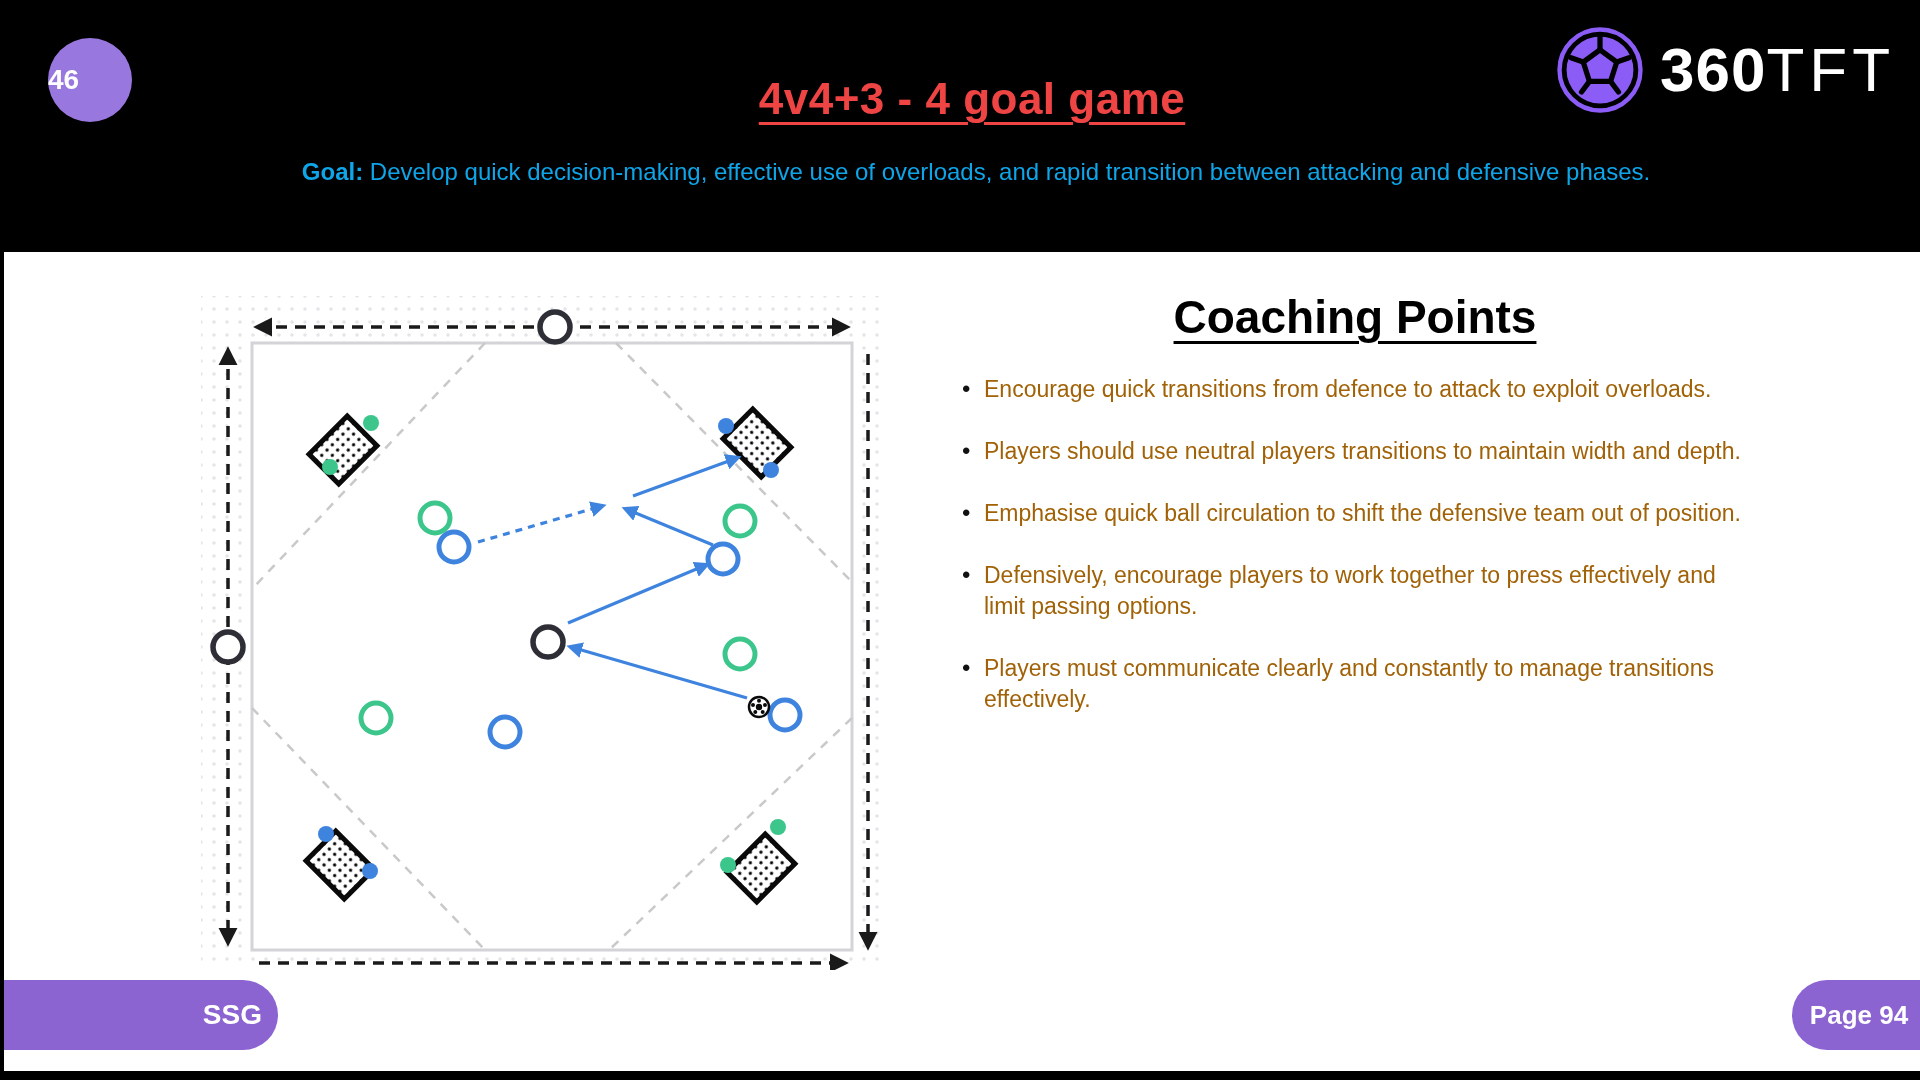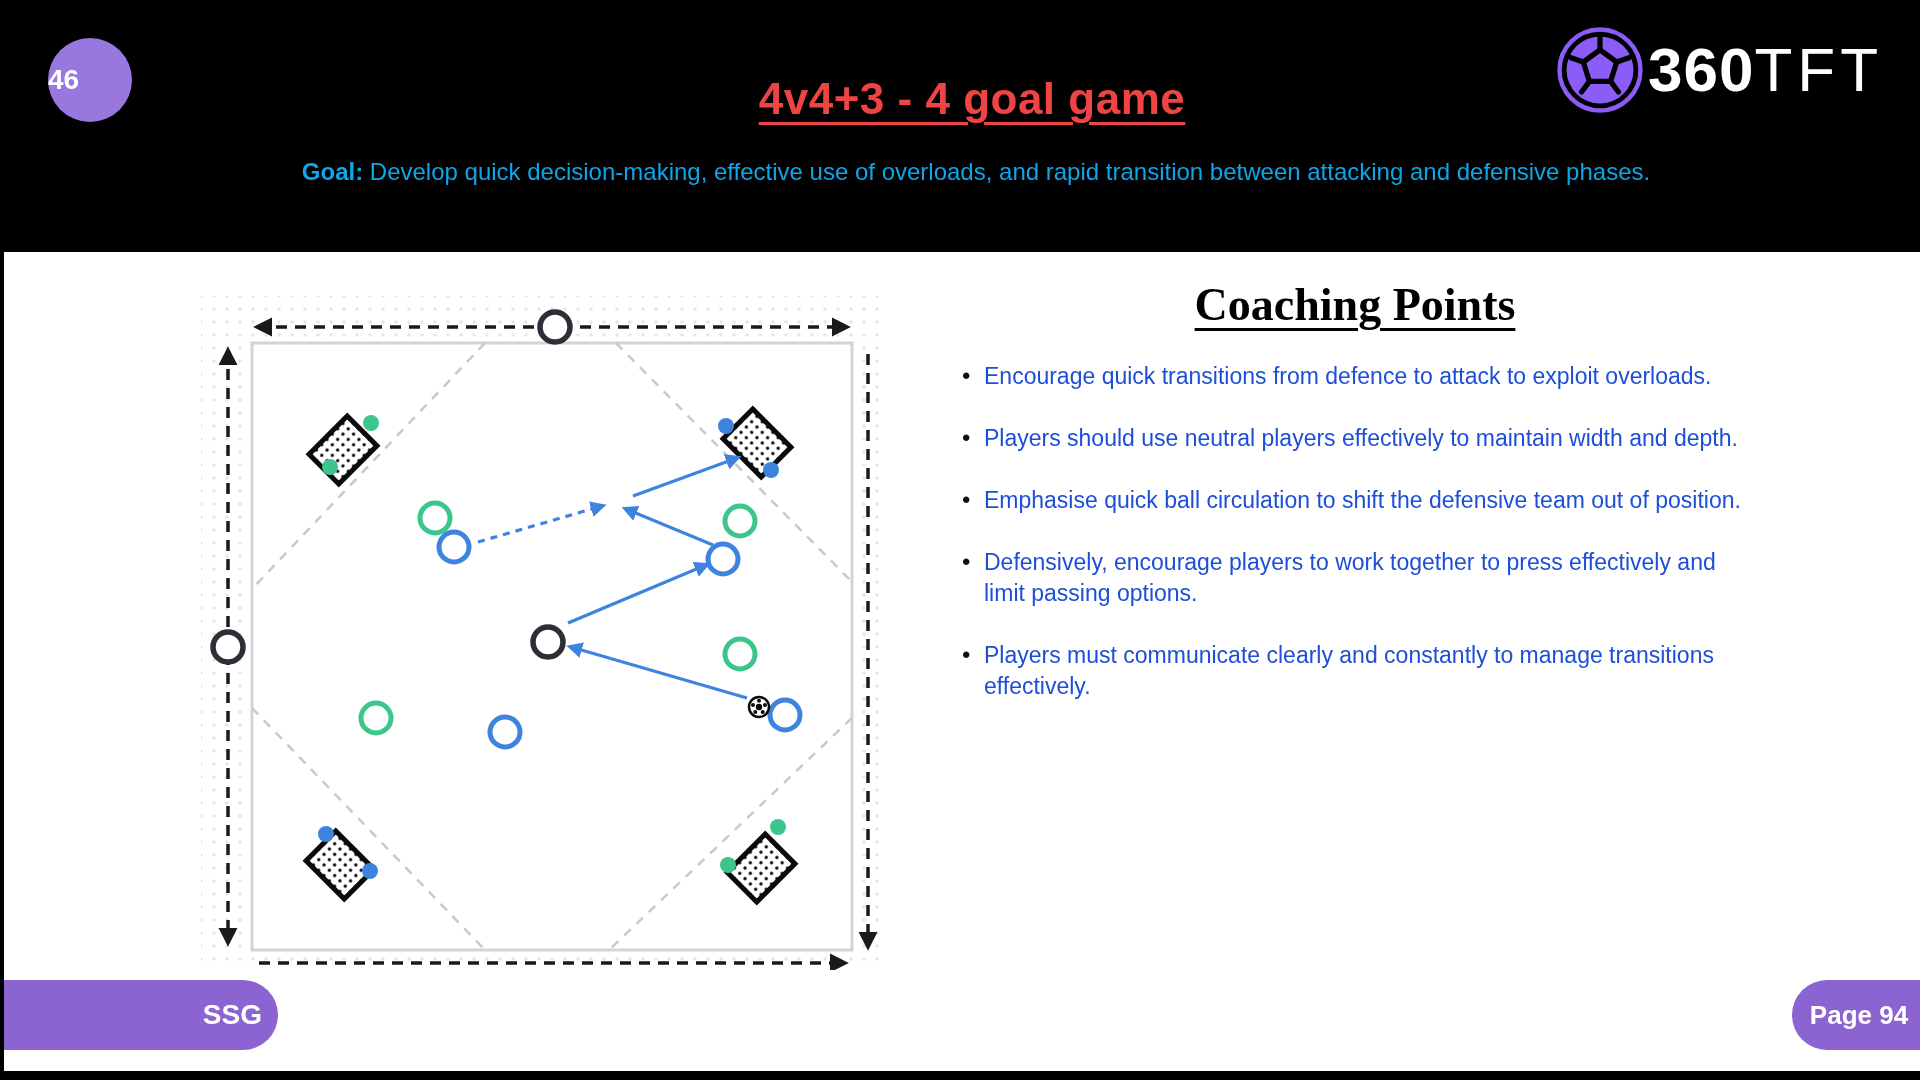--- a/index.html
+++ b/index.html
@@ -10,36 +10,36 @@
   .badge{position:absolute;left:48px;top:38px;width:84px;height:84px;border-radius:50%;
          background:#9878DF;color:#fff;font-size:28px;font-weight:bold;
          display:flex;align-items:center;justify-content:flex-start;}
   .title{position:absolute;left:0;top:62px;width:100%;margin:12px;text-align:center;color:#ef4444;
          font-size:44px;font-weight:bold;text-decoration:underline;
          text-decoration-thickness:3px;text-underline-offset:8px;letter-spacing:.5px;}
   .goal-line{position:absolute;left:0;top:158px;width:100%;margin:0;text-align:center;
              color:#0ea5e9;font-size:24px;font-weight:normal;padding-left:16px;}
   .goal-line b{font-weight:bold;}
 
-  .logo{position:absolute;left:1556px;top:26px;display:flex;align-items:center;gap:4px;}
+  .logo{position:absolute;left:1556px;top:26px;display:flex;align-items:center;gap:16px;}
   .logo-text{color:#fff;font-size:62px;line-height:88px;white-space:nowrap;}
   .logo-text .b3{font-weight:800;letter-spacing:1px;}
   .logo-text .lt{font-weight:300;letter-spacing:5px;}
 
   .left-bar{position:absolute;left:0;top:252px;width:4px;height:828px;background:#000;}
   .bottom-bar{position:absolute;left:0;top:1071px;width:1920px;height:9px;background:#000;}
 
   #diagram{position:absolute;left:195px;top:290px;}
 
   .coaching{position:absolute;left:960px;top:274px;width:790px;}
-  .coaching h2{margin:4px;text-align:center;color:#000;font-size:46px;font-weight:bold;
-               text-decoration:underline;text-decoration-thickness:3px;text-underline-offset:8px;font-family:Liberation Serif, serif;}
+  .coaching h2{margin:16px;text-align:center;color:#000;font-size:46px;font-weight:bold;
+               text-decoration:underline;text-decoration-thickness:3px;text-underline-offset:8px;}
   .coaching ul{list-style:none;margin:30px 0 0 0;padding:0;}
   .coaching li{position:relative;padding-left:24px;margin-bottom:31px;
-               font-size:23px;line-height:31px;color:#1d4ed8;}
+               font-size:23px;line-height:31px;color:#a16207;}
   .coaching li::before{content:"\2022";position:absolute;left:2px;top:-1px;font-size:24px;color:#111;}
 
   .pill{position:absolute;top:980px;height:70px;background:#8C64D2;color:#fff;
         font-weight:bold;display:flex;align-items:center;box-sizing:border-box;}
   .pill-left{left:0;width:278px;border-radius:0 44px 44px 0;justify-content:flex-end;
              padding-right:16px;font-size:28px;}
   .pill-right{left:1792px;width:128px;border-radius:44px 0 0 44px;justify-content:center;
               padding-left:6px;font-size:26px;}
 </style>
 </head>
@@ -143,21 +143,21 @@
         <circle cx="567.7030470894426" cy="422.09680706456214" r="2" fill="#0a0a0a"></circle>
         <circle cx="560.2969529105574" cy="422.09680706456214" r="2" fill="#0a0a0a"></circle>
         <circle cx="558.0083439473406" cy="415.05319293543783" r="2" fill="#0a0a0a"></circle>
       </g>
   </svg>
 
   <section class="coaching">
     <h2>Coaching Points</h2>
     <ul id="points">
         <li>Encourage quick transitions from defence to attack to exploit overloads.</li>
-        <li>Players should use neutral players effectively to maintain width and depth.</li>
+        <li>Players should use neutral players transitions to maintain width and depth.</li>
         <li>Emphasise quick ball circulation to shift the defensive team out of position.</li>
         <li>Defensively, encourage players to work together to press effectively and limit passing options.</li>
         <li>Players must communicate clearly and constantly to manage transitions effectively.</li>
       </ul>
   </section>
 
   <div class="pill pill-left">
     <span>SSG</span>
   </div>
   <div class="pill pill-right">

